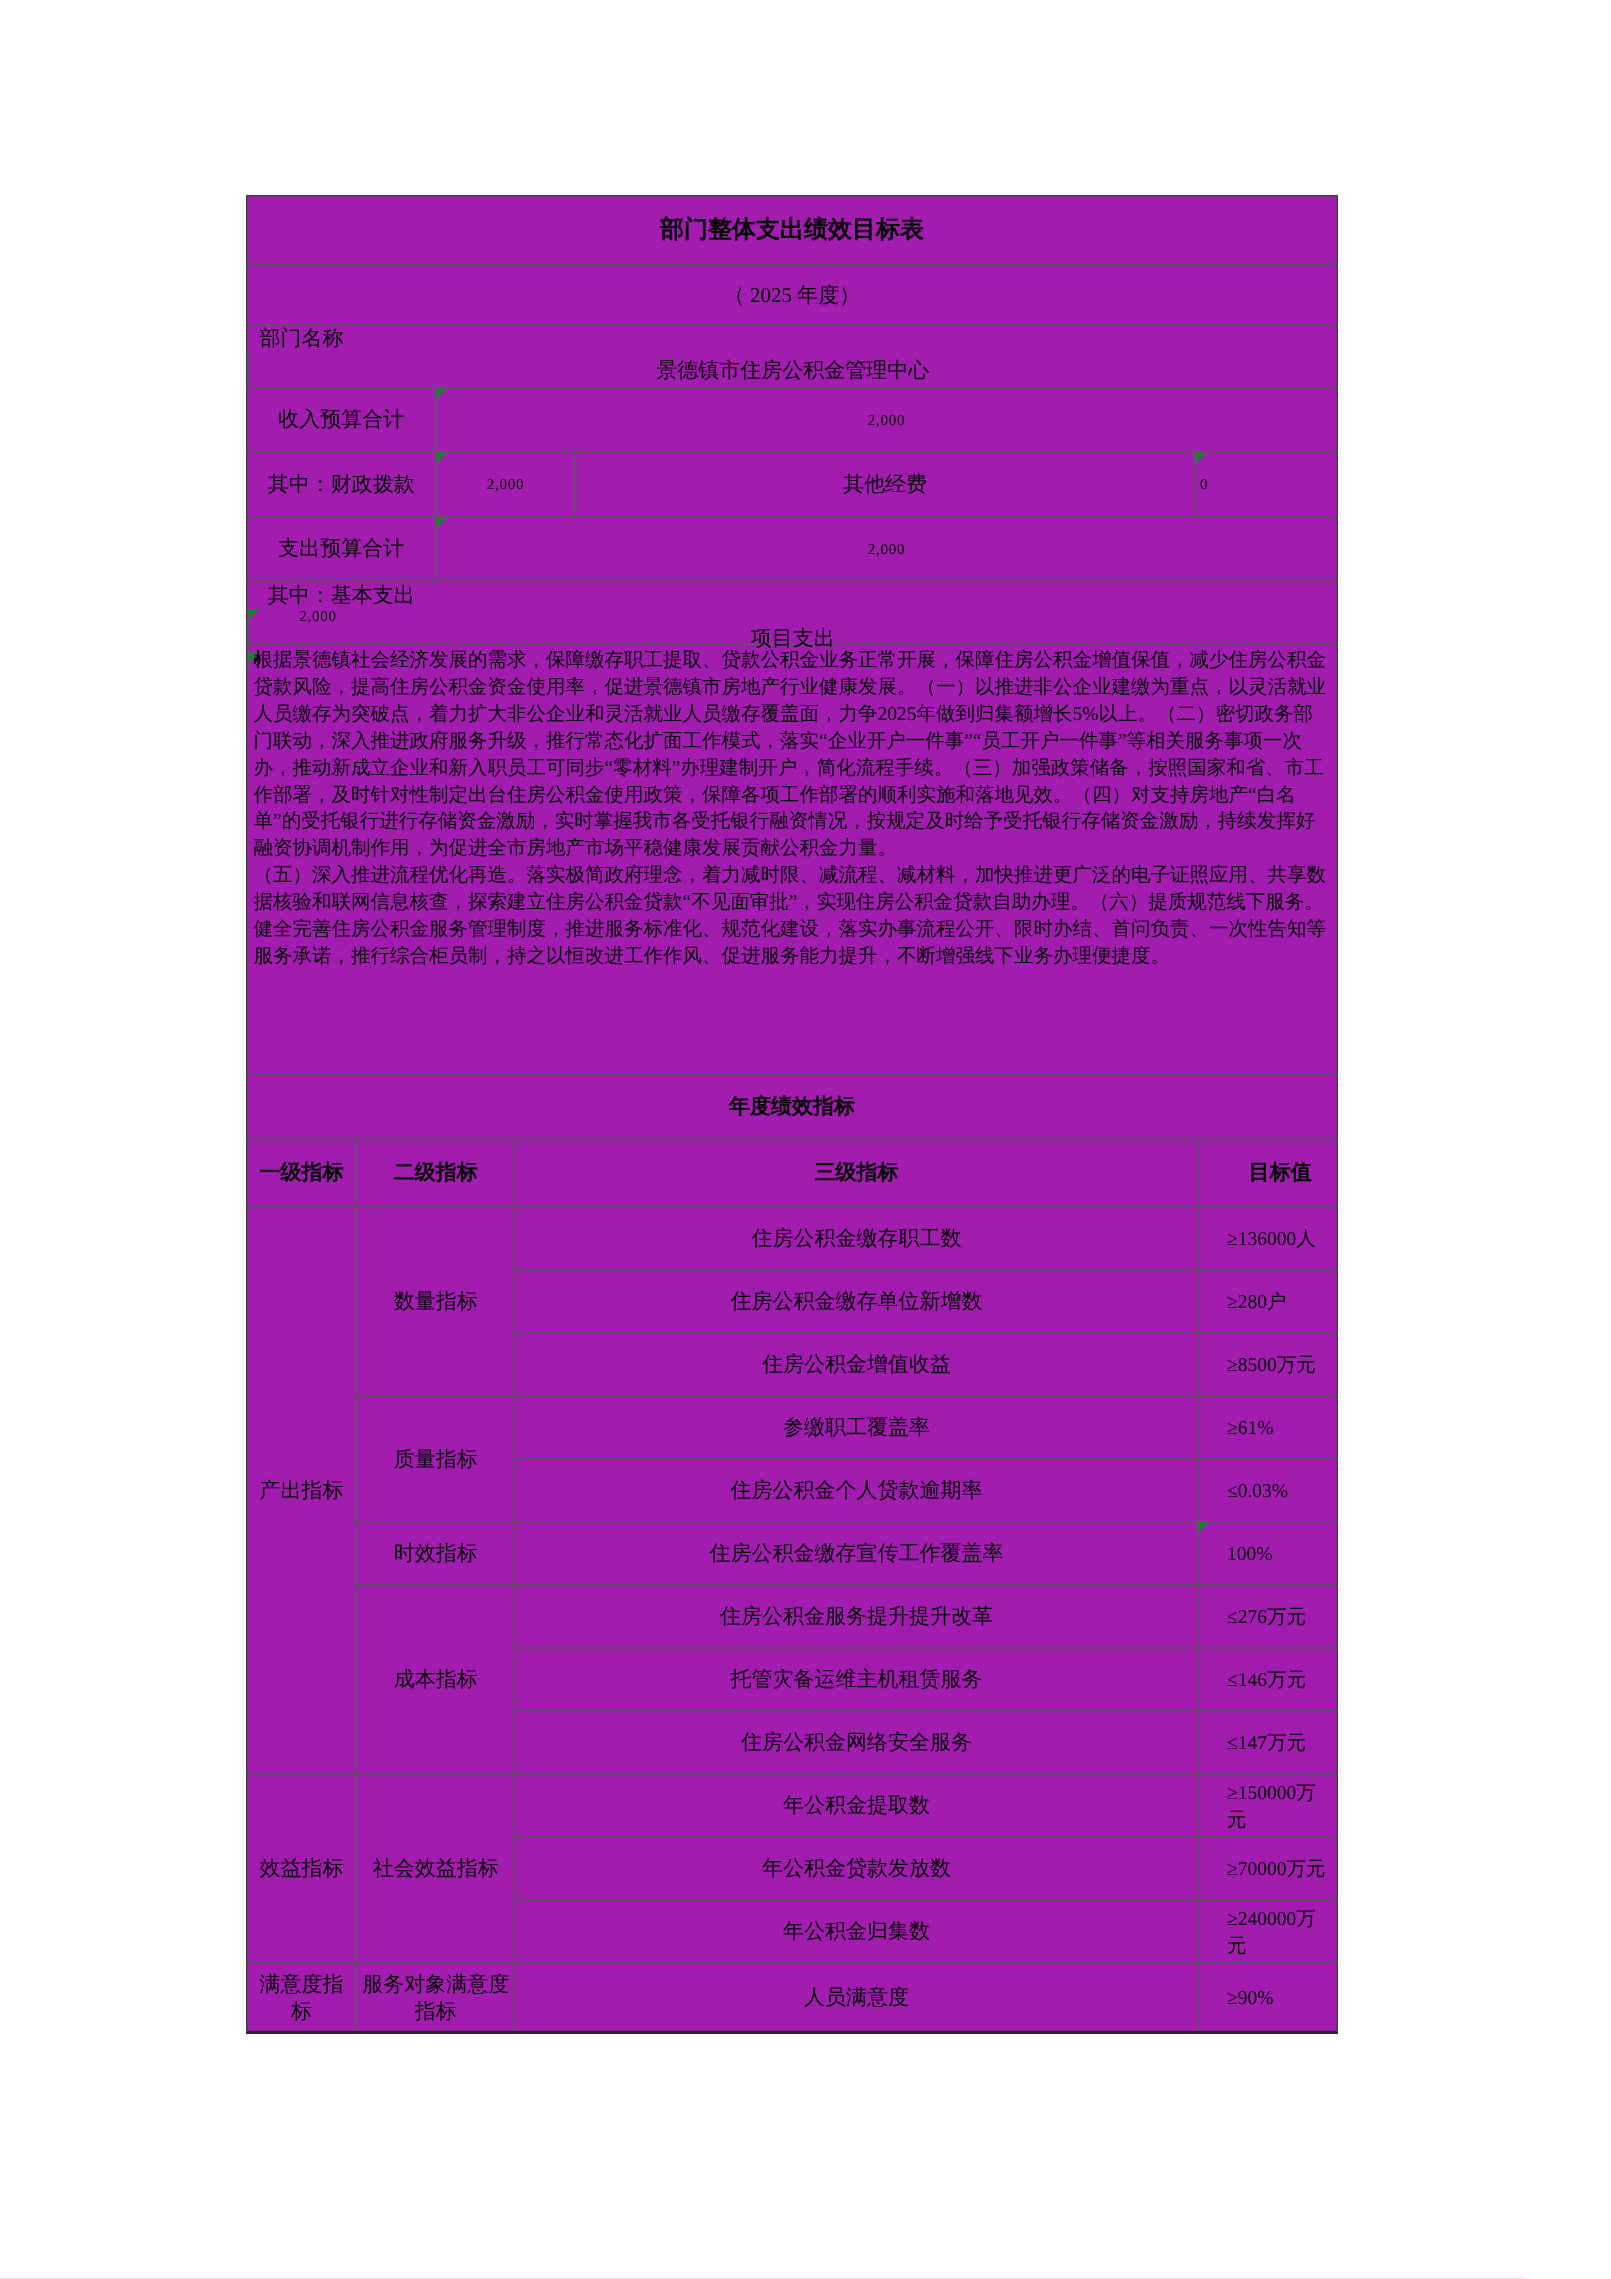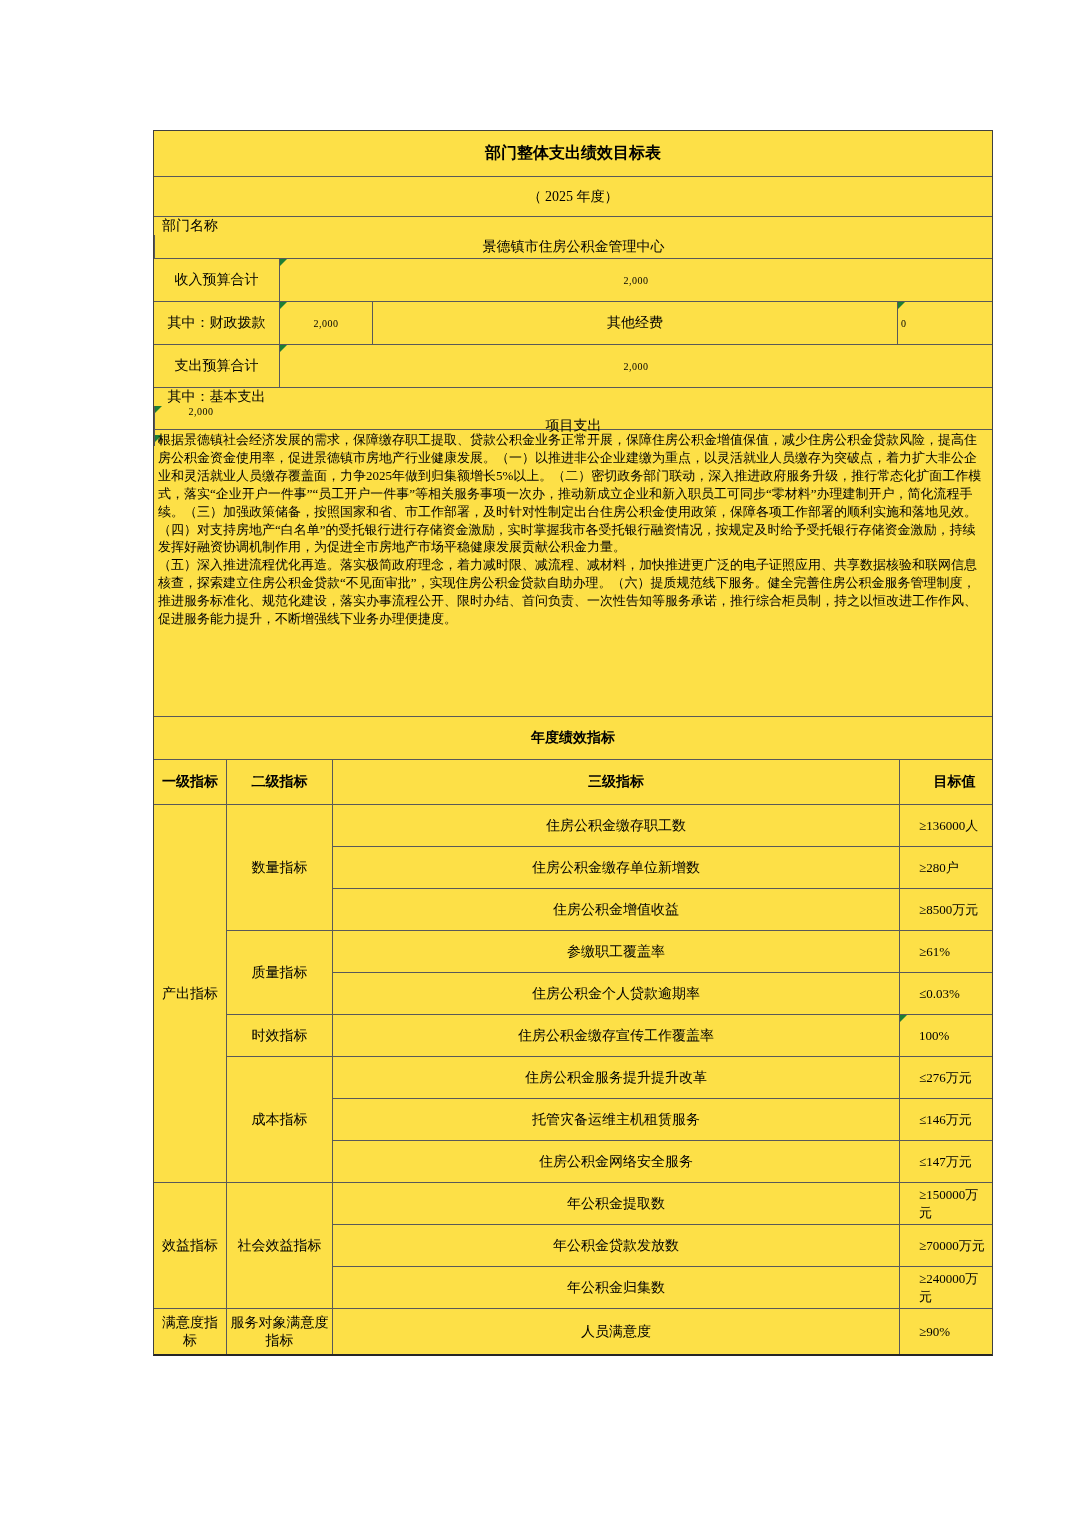--- a/index.html
+++ b/index.html
@@ -4,22 +4,22 @@
 <style>
   html,body{margin:0;padding:0;background:#fff;}
   .page{
     position:relative;
     width:1074px;height:1519px;
     background:#ffffff;
     font-family:"Liberation Serif","DejaVu Serif",serif;
     color:#000;
   }
   .sheet{
-    position:absolute;left:153px;top:130px;width:840px;
-    background:#fde047;
+    position:absolute;left:164px;top:130px;width:728px;
+    background:#a21caf;
     border:1px solid #404040;
     border-bottom:2px solid #262626;
     box-sizing:border-box;
   }
   .row{display:flex;border-top:1px solid #595959;box-sizing:border-box;}
   .row:first-child{border-top:none;}
   .cell{
     display:flex;align-items:center;justify-content:center;
     box-sizing:border-box;border-left:1px solid #595959;
     font-size:14px;position:relative;text-align:center;

